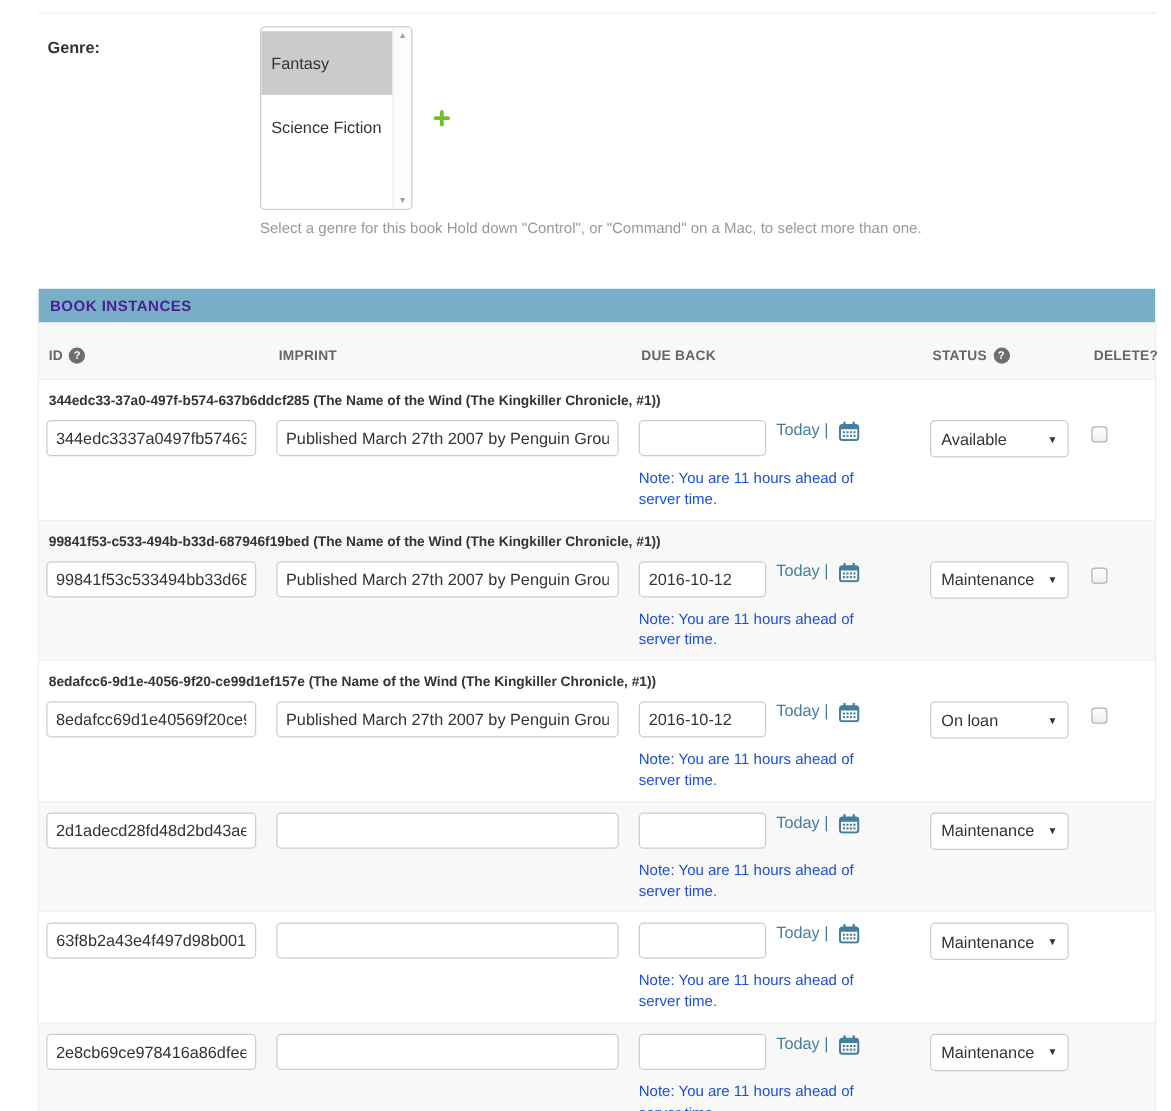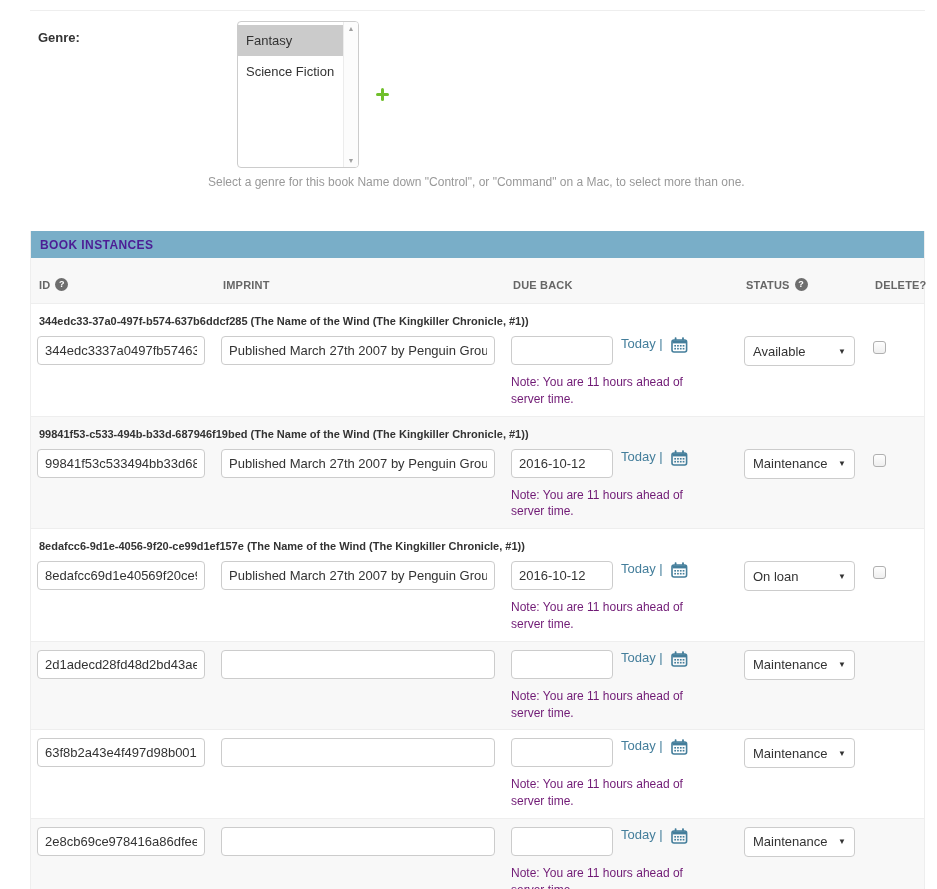--- a/index.html
+++ b/index.html
@@ -6,29 +6,29 @@
   html, body { margin: 0; padding: 0; background: #fff; }
   body {
     width: 937px; height: 889px; overflow: hidden;
     font-family: "Liberation Sans", "DejaVu Sans", sans-serif;
     color: #333; font-size: 13px;
   }
   .content { margin: 0 12px 0 30px; }
 
   
   .genre-row { border-top: 1px solid #eee; margin-top: 10px; padding: 10px 0 0 8px; }
-  .genre-main { display: flex; gap: 29px; }
+  .genre-main { display: flex; }
   .genre-label { width: 170px; font-weight: bold; font-size: 13px; padding-top: 9px; }
   .genre-field { display: flex; align-items: center; gap: 17px; }
   .listbox {
     width: 122px; height: 147px; border: 1px solid #ccc; border-radius: 4px;
     background: #fff; display: flex; overflow: hidden;
   }
   .options { flex: 1; padding-top: 3px; }
-  .option { font-size: 13px; padding: 8px 8px; color: #333; white-space: nowrap; cursor: default; }
+  .option { font-size: 13px; padding: 18px 8px; color: #333; white-space: nowrap; cursor: default; }
   .option.selected { background: #cbcbcb; }
   .scrollbar {
     width: 15px; border-left: 1px solid #ececec; background: #fcfcfc;
     display: flex; flex-direction: column; justify-content: space-between;
     align-items: center; padding: 3px 0; color: #a0a0a0; font-size: 7px;
   }
   .genre-help { margin: 7px 0 0 170px; font-size: 12px; color: #999; }
 
   
   .plus-icon { position: relative; width: 13px; height: 13px; display: inline-block; flex: 0 0 auto; }
@@ -64,21 +64,21 @@
     height: 29px; border: 1px solid #ccc; border-radius: 4px; background: #fff;
     padding: 0 7px; font-size: 13px; color: #333; font-family: inherit;
     outline: none; text-overflow: clip; overflow: hidden; white-space: nowrap;
   }
   .id-input { width: 168px; }
   .imprint-input { width: 274px; }
   .due-input { width: 102px; }
   .due-line { display: flex; gap: 8px; }
   .today-link { color: #447e9b; font-size: 13px; text-decoration: none; white-space: nowrap; cursor: pointer; }
   .cal { flex: 0 0 auto; cursor: pointer; margin-top: 1px; }
-  .note { font-size: 12px; color: #701a75; margin-top: 9px; width: 182px; line-height: 1.4; }
+  .note { font-size: 12px; color: #1d4ed8; margin-top: 9px; width: 182px; line-height: 1.4; }
   .fake-select {
     width: 111px; height: 30px; border: 1px solid #ccc; border-radius: 4px; background: #fff;
     display: flex; align-items: center; justify-content: space-between;
     padding: 12px 8px; font-size: 13px; color: #333; cursor: default;
   }
   .fake-select .arrow { font-size: 8px; color: #333; margin-left: 4px; }
   .checkbox {
     width: 13px; height: 13px; border: 1px solid #b0b0b0; border-radius: 3px;
     background: linear-gradient(#fefefe, #efefef); display: inline-block; margin-top: 5px;
   }
@@ -98,21 +98,21 @@
             <div class="option">Science Fiction</div>
           </div>
           <div class="scrollbar">
             <span>▲</span>
             <span>▼</span>
           </div>
         </div>
         <span class="plus-icon"></span>
       </div>
     </div>
-    <div class="genre-help">Select a genre for this book Name down "Control", or "Command" on a Mac, to select more than one.</div>
+    <div class="genre-help">Select a genre for this book Hold down "Control", or "Command" on a Mac, to select more than one.</div>
   </div>
 
   <div class="panel">
     <div class="panel-header">BOOK INSTANCES</div>
 
     <div class="col-headers grid-cols">
       <div class="col-head">
         <span>ID</span>
         <span class="help-icon">?</span>
       </div>

